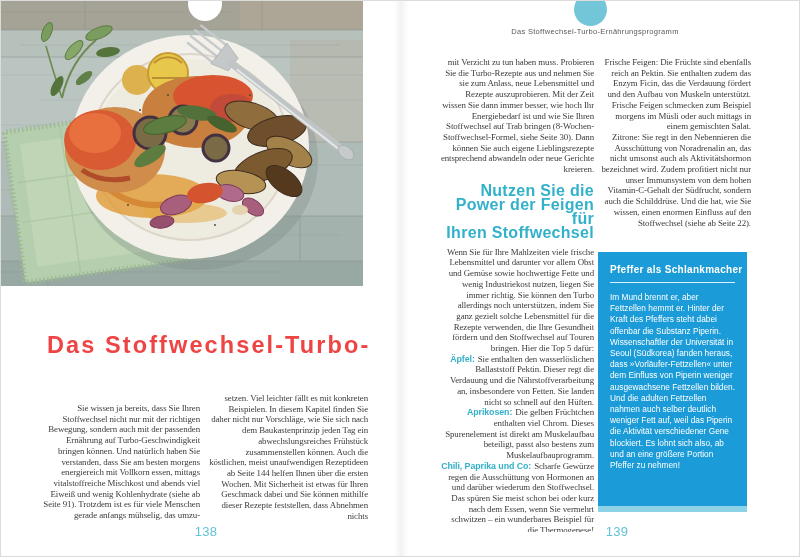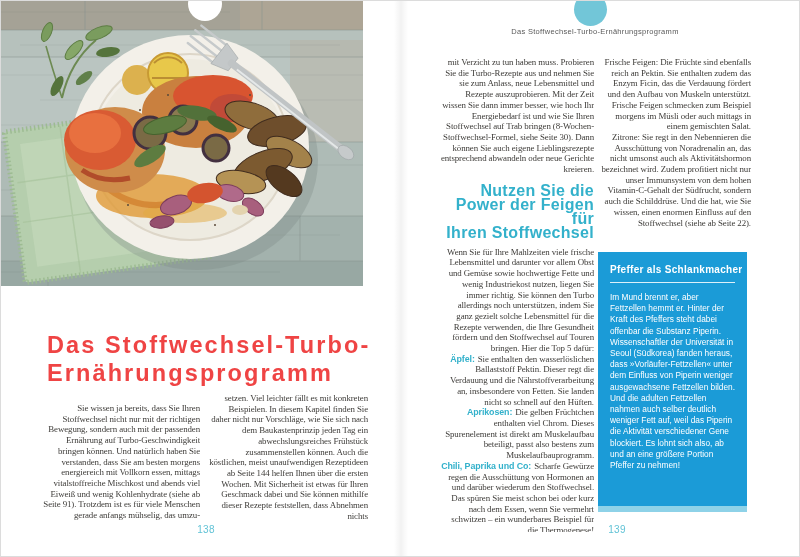--- a/index.html
+++ b/index.html
@@ -33,21 +33,21 @@
   .lead{font-family:"Liberation Sans",sans-serif;font-weight:bold;color:#33b1cb;padding-right:3px;}
   
   .info-box{position:absolute;left:598px;top:252px;width:149px;height:254px;background:#1b9bd7;
             box-sizing:border-box;padding:12px 12px 10px 12px;color:#ffffff;}
   .box-title{font-size:10px;font-weight:bold;letter-spacing:.3px;text-align:center;white-space:nowrap;}
   .box-rule{height:1px;background:rgba(255,255,255,.85);margin:7px 0 9px 0;}
   .info-box p{margin:0;font-size:8.3px;line-height:11.2px;}
   .box-strip{position:absolute;left:598px;top:506px;width:149px;height:6px;background:#8ed2e8;}
   
   .pagenum{position:absolute;top:524px;width:30px;text-align:center;
-           font-size:10px;color:#62c3d6;letter-spacing:.3px;}
+           font-size:13px;color:#62c3d6;letter-spacing:.3px;}
   .pn-left{left:191px;}
   .pn-right{left:602px;}
 </style>
 </head>
 <body>
 
 <div class="frame"></div>
 <div class="gutter"></div>
 
 <div class="photo" role="img" aria-label="Weißer Teller mit Gemüse-Saltimbocca, Salbeiblättern, gegrillter Zitrone und roten Zwiebeln, daneben eine Gabel, auf grauem Holztisch mit grüner Leinenserviette">
@@ -178,21 +178,20 @@
       <ellipse cx="0" cy="147" rx="5.8" ry="9" fill="#c6cacb" stroke="#9fa5a7" stroke-width=".6"></ellipse>
       <line x1="-1.6" y1="10" x2="-1.6" y2="138" stroke="#eef1f1" stroke-width="2" opacity=".8"></line>
     </g>
 
     <circle cx="205" cy="4" r="17" fill="#ffffff"></circle>
   </svg>
 </div>
 
 <h1 class="main-heading">
   <span>Das Stoffwechsel-Turbo-</span>
-  <span>Ernährungsprogramm</span>
 </h1>
 
 <div class="serifcol lp-col1">Sie wissen ja bereits, dass Sie Ihren Stoffwechsel nicht nur mit der richtigen Bewegung, sondern auch mit der passenden Ernährung auf Turbo-Geschwindigkeit bringen können. Und natürlich haben Sie verstanden, dass Sie am besten morgens energiereich mit Vollkorn essen, mittags vitalstoffreiche Mischkost und abends viel Eiweiß und wenig Kohlenhydrate (siehe ab Seite 91). Trotzdem ist es für viele Menschen gerade anfangs mühselig, das umzu-</div>
 <div class="serifcol lp-col2">setzen. Viel leichter fällt es mit konkreten Beispielen. In diesem Kapitel finden Sie daher nicht nur Vorschläge, wie Sie sich nach dem Baukastenprinzip jeden Tag ein abwechslungsreiches Frühstück zusammenstellen können. Auch die köstlichen, meist unaufwendigen Rezeptideen ab Seite 144 helfen Ihnen über die ersten Wochen. Mit Sicherheit ist etwas für Ihren Geschmack dabei und Sie können mithilfe dieser Rezepte feststellen, dass Abnehmen nichts</div>
 <div class="pagenum pn-left">138</div>
 
 <div class="circle-cyan"></div>
 <div class="runhead">Das Stoffwechsel-Turbo-Ernährungsprogramm</div>
 
 <div class="serifcol rp-col1">

